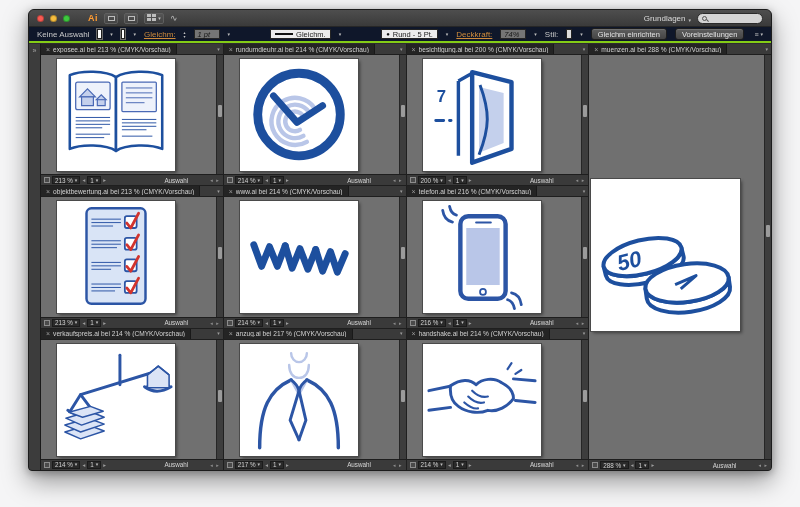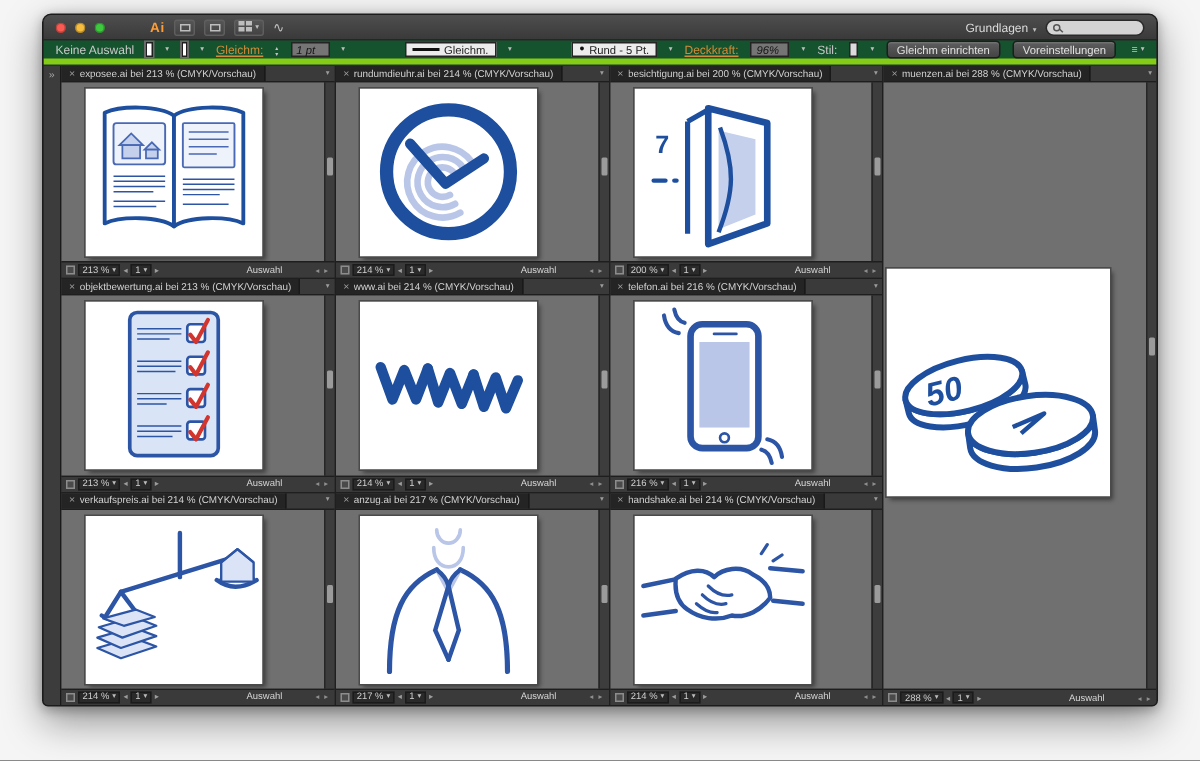--- a/index.html
+++ b/index.html
@@ -17,21 +17,21 @@
     box-shadow:0 10px 26px rgba(0,0,0,.40), 0 2px 8px rgba(0,0,0,.28);
   }
   
   .titlebar {
     height:17px; background:linear-gradient(#4e4e4e,#3a3a3a);
     border-bottom:1px solid #262626;
     display:flex; align-items:center; gap:6px; padding:0 8px;
   }
   .tl { width:7px; height:7px; border-radius:50%; border:1px solid rgba(0,0,0,.25); }
   .tl.red { background:#f95a52; } .tl.yel { background:#f6bd3e; } .tl.grn { background:#3ec93f; }
-  .ai-logo { color:#ff9c33; font-weight:bold; font-size:9px; margin-left:24px; letter-spacing:.5px; }
+  .ai-logo { color:#ff9c33; font-weight:bold; font-size:9px; margin-left:12px; letter-spacing:.5px; }
   .tb-btn {
     width:14px; height:11px; border:1px solid #5f5f5f; border-radius:2px;
     background:linear-gradient(#555,#434343); display:flex; align-items:center; justify-content:center;
   }
   .tb-btn .pane { width:7px; height:5px; border:1px solid #bdbdbd; }
   .grid-glyph {
     width:9px; height:8px;
     background:
       linear-gradient(#bdbdbd,#bdbdbd) 0 0/4px 3px no-repeat,
       linear-gradient(#bdbdbd,#bdbdbd) 5px 0/4px 3px no-repeat,
@@ -43,21 +43,21 @@
   .ws { color:#dcdcdc; font-size:8px; margin-left:auto; display:flex; align-items:flex-end; gap:3px; }
   .searchbox {
     width:66px; height:11px; background:#d4d4d4; border-radius:6px;
     border:1px solid #2a2a2a; display:flex; align-items:center; gap:3px; padding:0 4px;
   }
   .mag { width:5px; height:5px; border:1px solid #555; border-radius:50%; position:relative; flex:0 0 auto; }
   .mag:after { content:""; position:absolute; width:3px; height:1px; background:#555; transform:rotate(45deg); right:-3px; bottom:-1px; }
   .search-val { font-size:7px; color:#333; }
   
   .controlbar {
-    height:16px; background:#14532d; border-bottom:4px solid #84cc16;
+    height:16px; background:#0f172a; border-bottom:2px solid #84cc16;
     display:flex; align-items:center; gap:8px; padding:0 8px;
     font-size:8px; color:#c9c9c9; white-space:nowrap;
   }
   .swatch { width:10px; height:10px; border:1px solid #1f1f1f; box-shadow:0 0 0 1px #6b6b6b; background:#fff; position:relative; }
   .swatch.stroke:after { content:""; position:absolute; inset:2px; background:#3e3e3e; border:0; outline:2px solid #fff; outline-offset:-4px; }
   .swatch.stroke { background:#fff; }
   .swatch.stroke:after { inset:3px; background:#3e3e3e; outline:none; }
   .cb-link { color:#d08c3c; text-decoration:underline; }
   .spin { display:flex; flex-direction:column; justify-content:center; gap:1px; }
   .spin span { font-size:4px; line-height:3px; color:#c4c4c4; }
@@ -168,21 +168,21 @@
       <span class="wline"></span>
       <span>Gleichm.</span>
     </span>
     <span class="dd">▾</span>
     <span class="wfield">
       <span class="bdot">●</span>
       <span>Rund - 5 Pt.</span>
     </span>
     <span class="dd">▾</span>
     <span class="cb-link">Deckkraft:</span>
-    <span class="field">96%</span>
+    <span class="field">74%</span>
     <span class="dd">▾</span>
     <span>Stil:</span>
     <span class="stylebox"></span>
     <span class="dd">▾</span>
     <button class="cb-btn">Gleichm einrichten</button>
     <button class="cb-btn">Voreinstellungen</button>
     <span class="panel-menu">
       <span>≡</span>
       <span class="dd">▾</span>
     </span>

